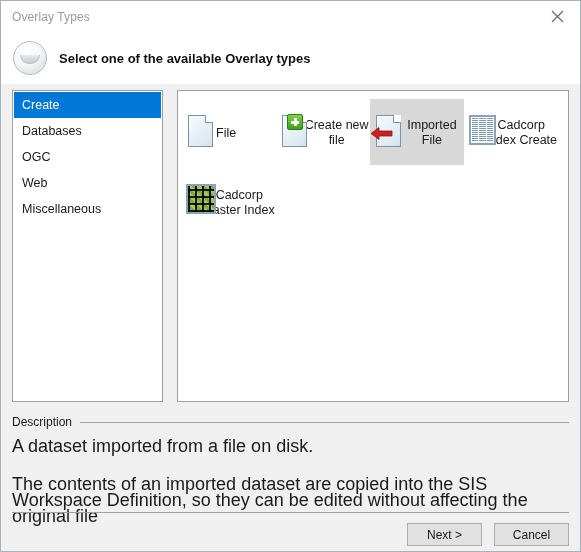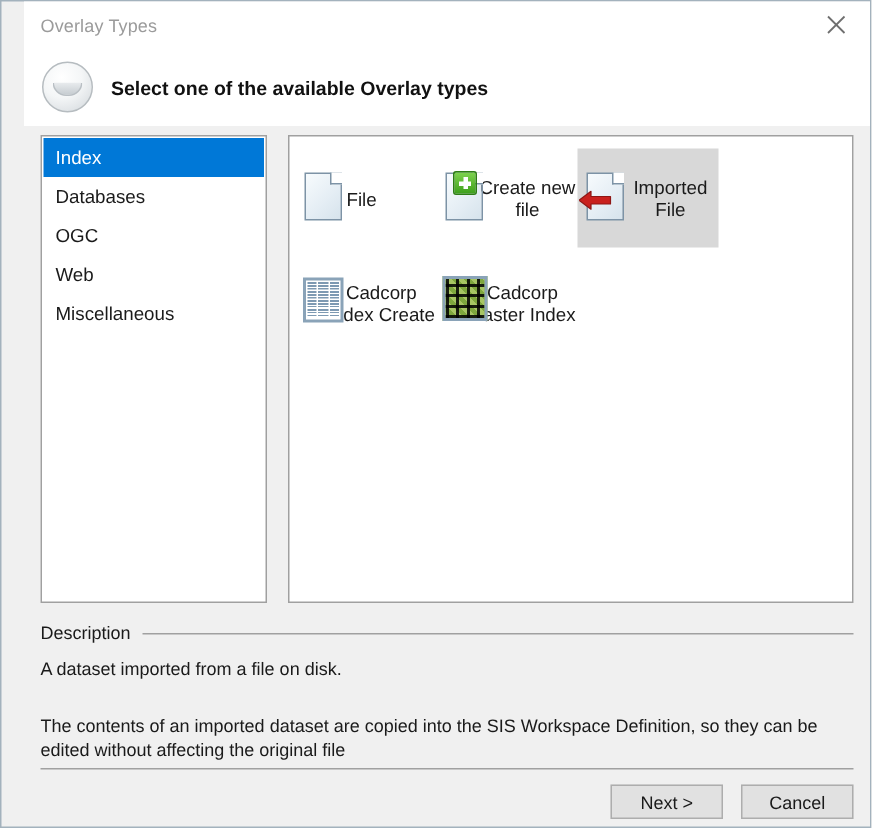--- a/index.html
+++ b/index.html
@@ -16,21 +16,20 @@
 
   .dialog {
     position: relative;
     width: 581px;
     height: 552px;
     box-sizing: border-box;
     background: #f0f0f0;
     border: 1px solid #a3b2bd;
     display: flex;
     flex-direction: column;
-    padding-left: 15px;
   }
 
   
   .titlebar {
     position: relative;
     height: 31px;
     background: #ffffff;
     flex: 0 0 auto;
     display: flex;
     align-items: center;
@@ -282,21 +281,21 @@
     padding-right: 8px;
     white-space: nowrap;
   }
   .desc-rule {
     flex: 1 1 auto;
     height: 1px;
     background: #a0a0a0;
   }
   .desc-body {
     margin-top: 8px;
-    font-size: 12px;
+    font-size: 18px;
     color: #1a1a1a;
     line-height: 16px;
   }
   .desc-p2 {
     margin-top: 22px;
   }
 
   
   .footer {
     flex: 0 0 auto;
@@ -352,21 +351,21 @@
   <div class="header">
     <div class="header-icon"></div>
     <div class="header-title">Select one of the available Overlay types</div>
   </div>
 
   <div class="body">
 
     <div class="panes">
 
       <div class="category-list">
-        <div class="cat-item selected">Index</div>
+        <div class="cat-item selected">Create</div>
         <div class="cat-item">Databases</div>
         <div class="cat-item">OGC</div>
         <div class="cat-item">Web</div>
         <div class="cat-item">Miscellaneous</div>
       </div>
 
       <div class="type-panel">
         <div class="type-grid">
 
           <div class="type-item">

